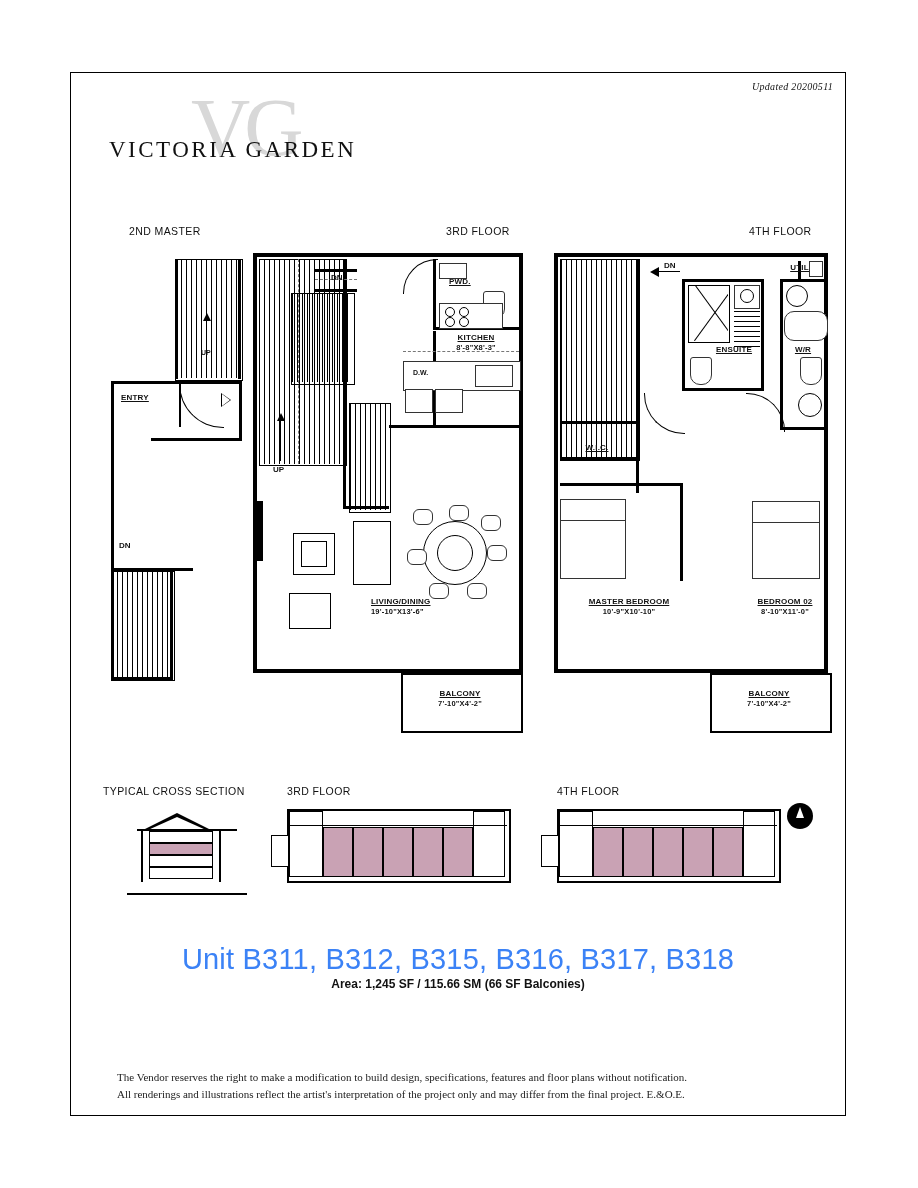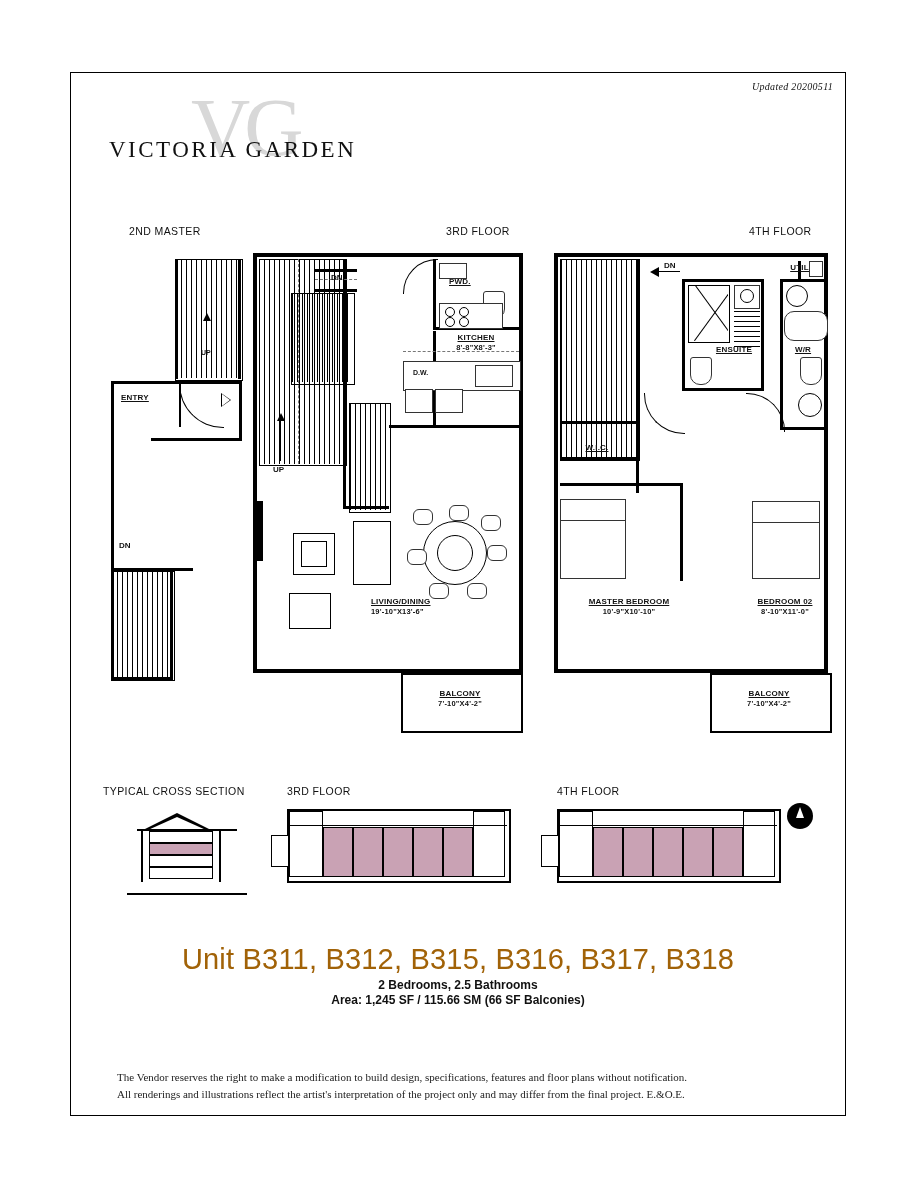--- a/index.html
+++ b/index.html
@@ -136,21 +136,21 @@
     border-right: 4px solid transparent;
     border-bottom: 11px solid #fff;
   }
 
   
   .unit-title {
     width: 100%;
     text-align: center;
     font-size: 29px;
     letter-spacing: .2px;
-    color: #a16207;
+    color: #3b82f6;
   }
   .unit-sub {
     width: 100%;
     text-align: center;
     font-size: 12px;
     font-weight: bold;
     margin-top: 2px;
   }
   .unit-sub2 {
     width: 100%;
@@ -410,21 +410,20 @@
     <div class="kp-unit hl" style="left:172px; top:18px; width:30px; height:50px;"></div>
     <div class="kp-unit" style="left:202px; top:2px; width:32px; height:66px;"></div>
     <div class="kp-unit" style="left:0px; top:26px; width:18px; height:32px;"></div>
     <div class="abs" style="left:16px; top:16px; width:220px; height:1px; background:#000;"></div>
   </div>
 
   <div class="compass" style="left:716px; top:730px;"></div>
 
   <div class="abs" style="left:0; top:870px; width:100%;">
     <div class="unit-title">Unit B311, B312, B315, B316, B317, B318</div>
-    <div class="unit-sub">2 Bedrooms, 2.5 Bathrooms</div>
     <div class="unit-sub2">Area: 1,245 SF / 115.66 SM (66 SF Balconies)</div>
   </div>
 
   <div class="abs disclaimer">
     <div>The Vendor reserves the right to make a modification to build design, specifications, features and floor plans without notification.</div>
     <div>All renderings and illustrations reflect the artist's interpretation of the project only and may differ from the final project. E.&amp;O.E.</div>
   </div>
 
 </div>
 

